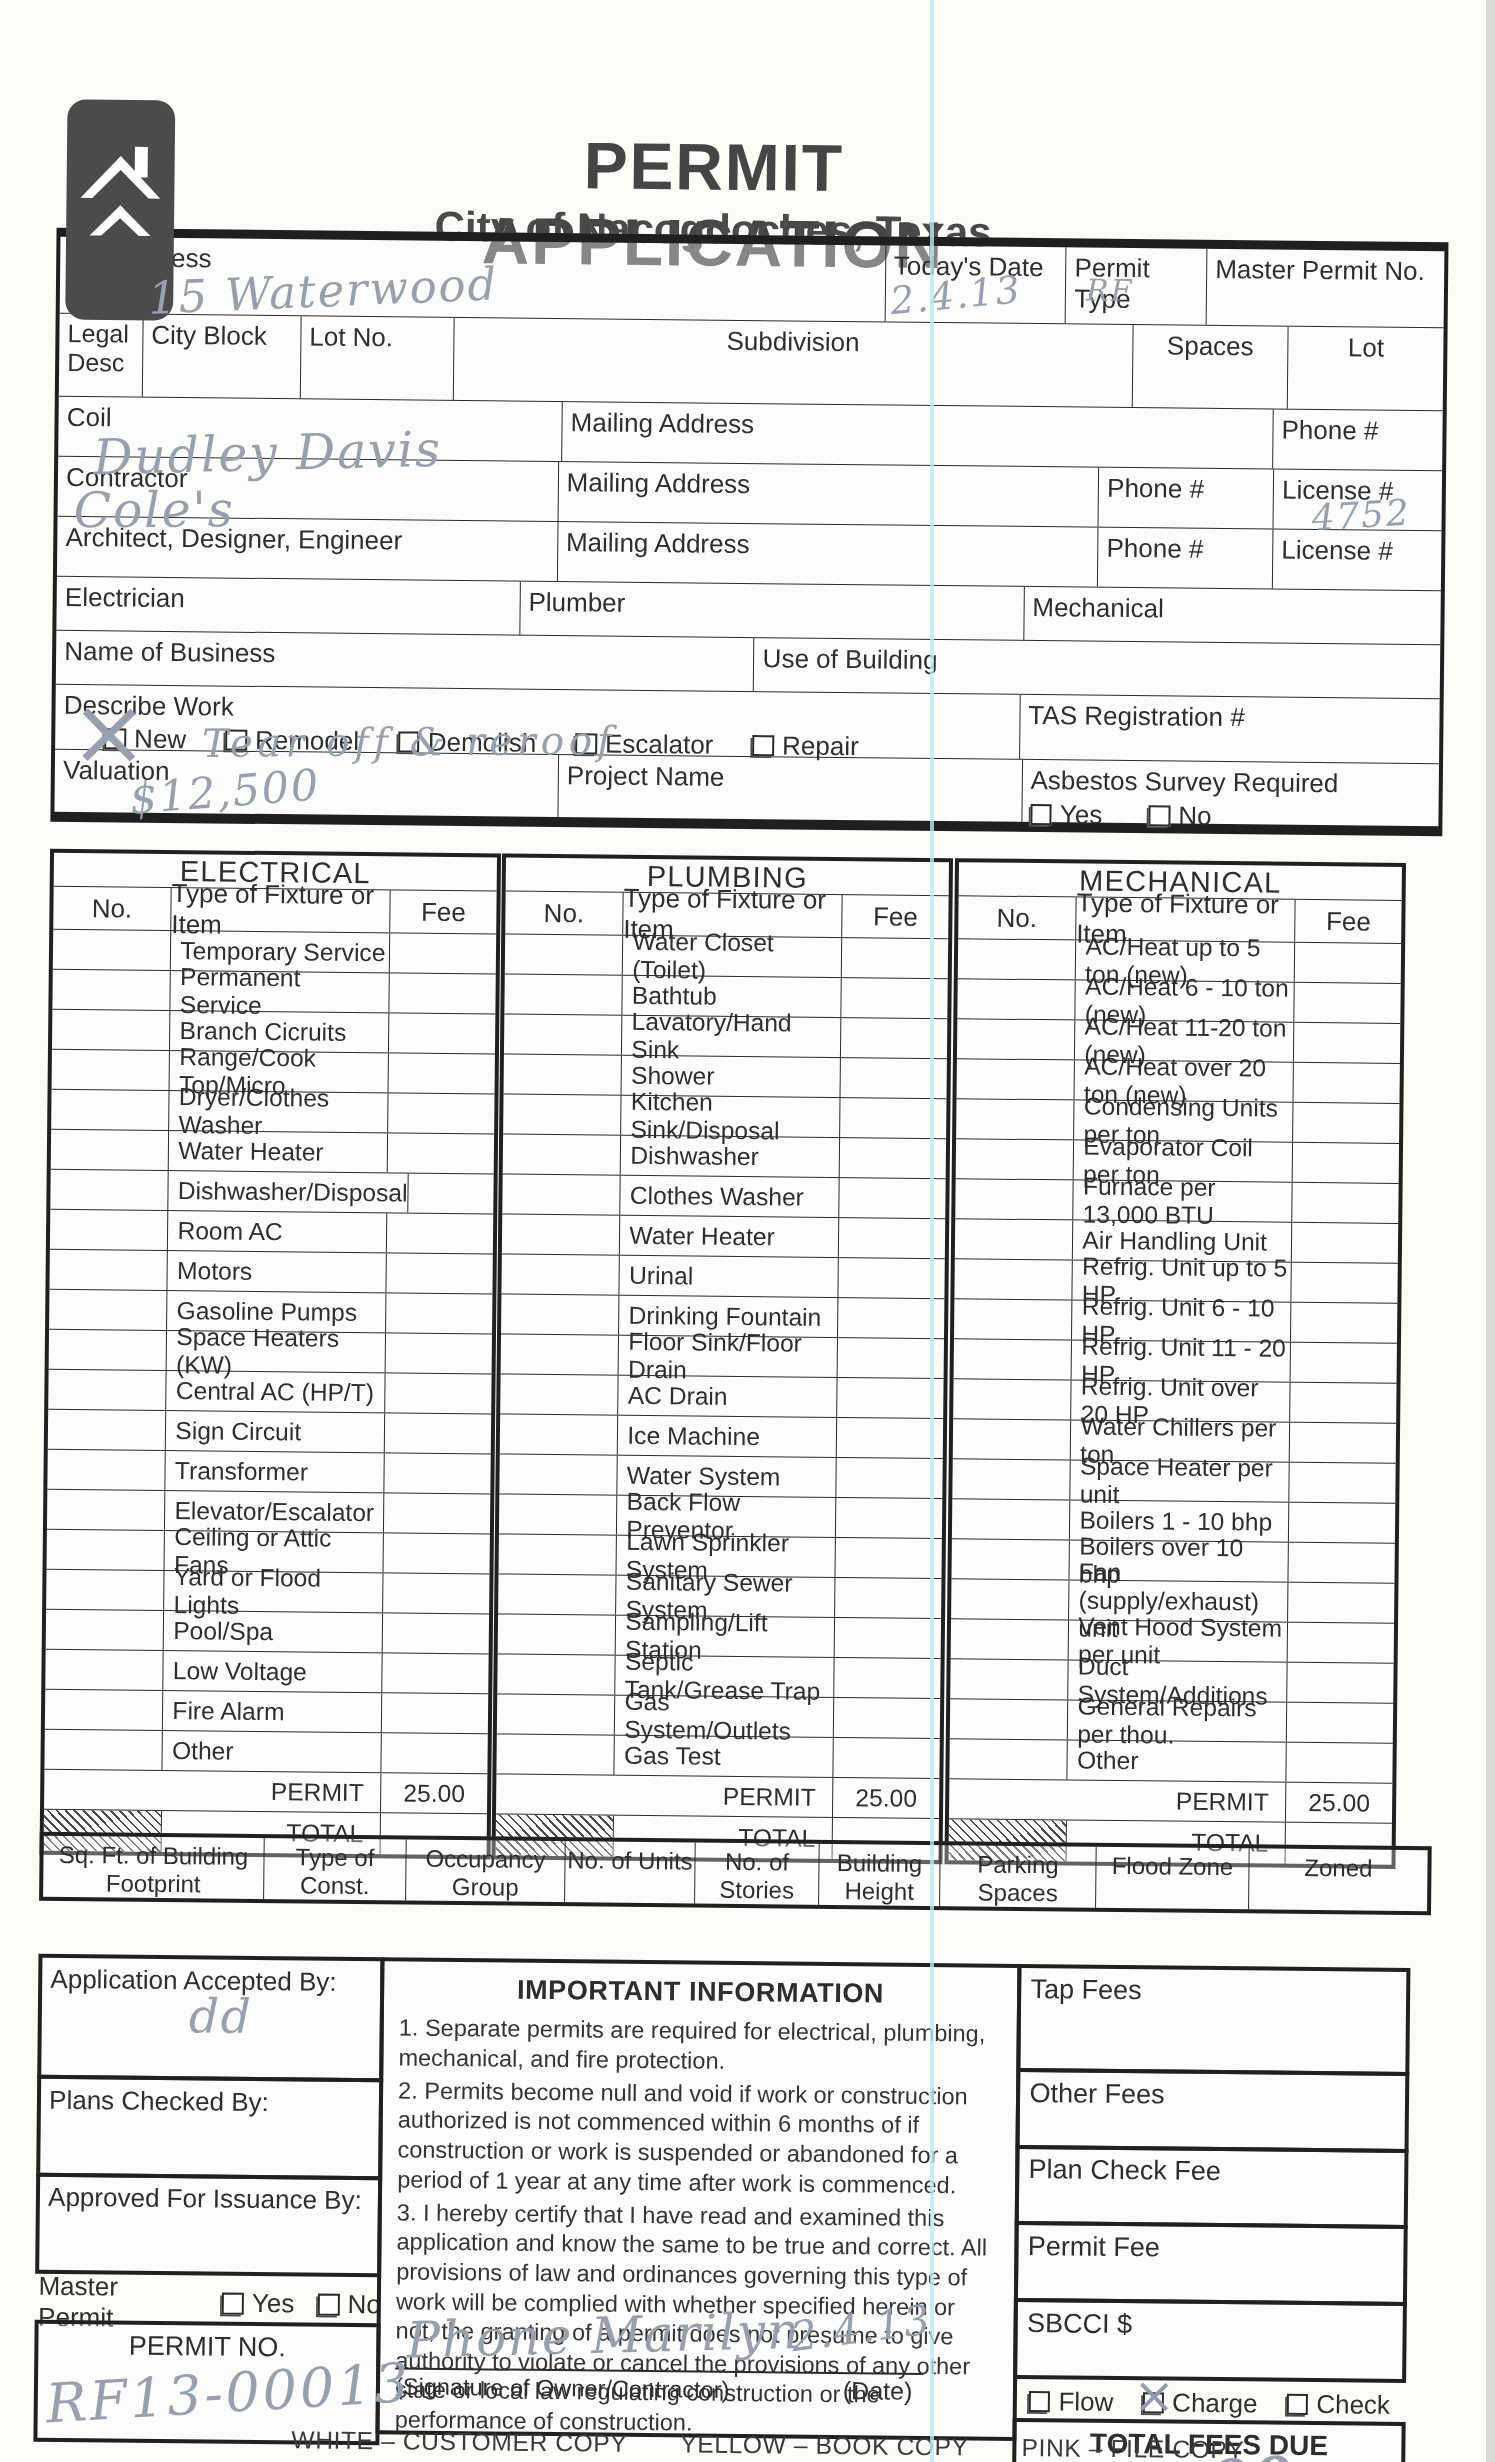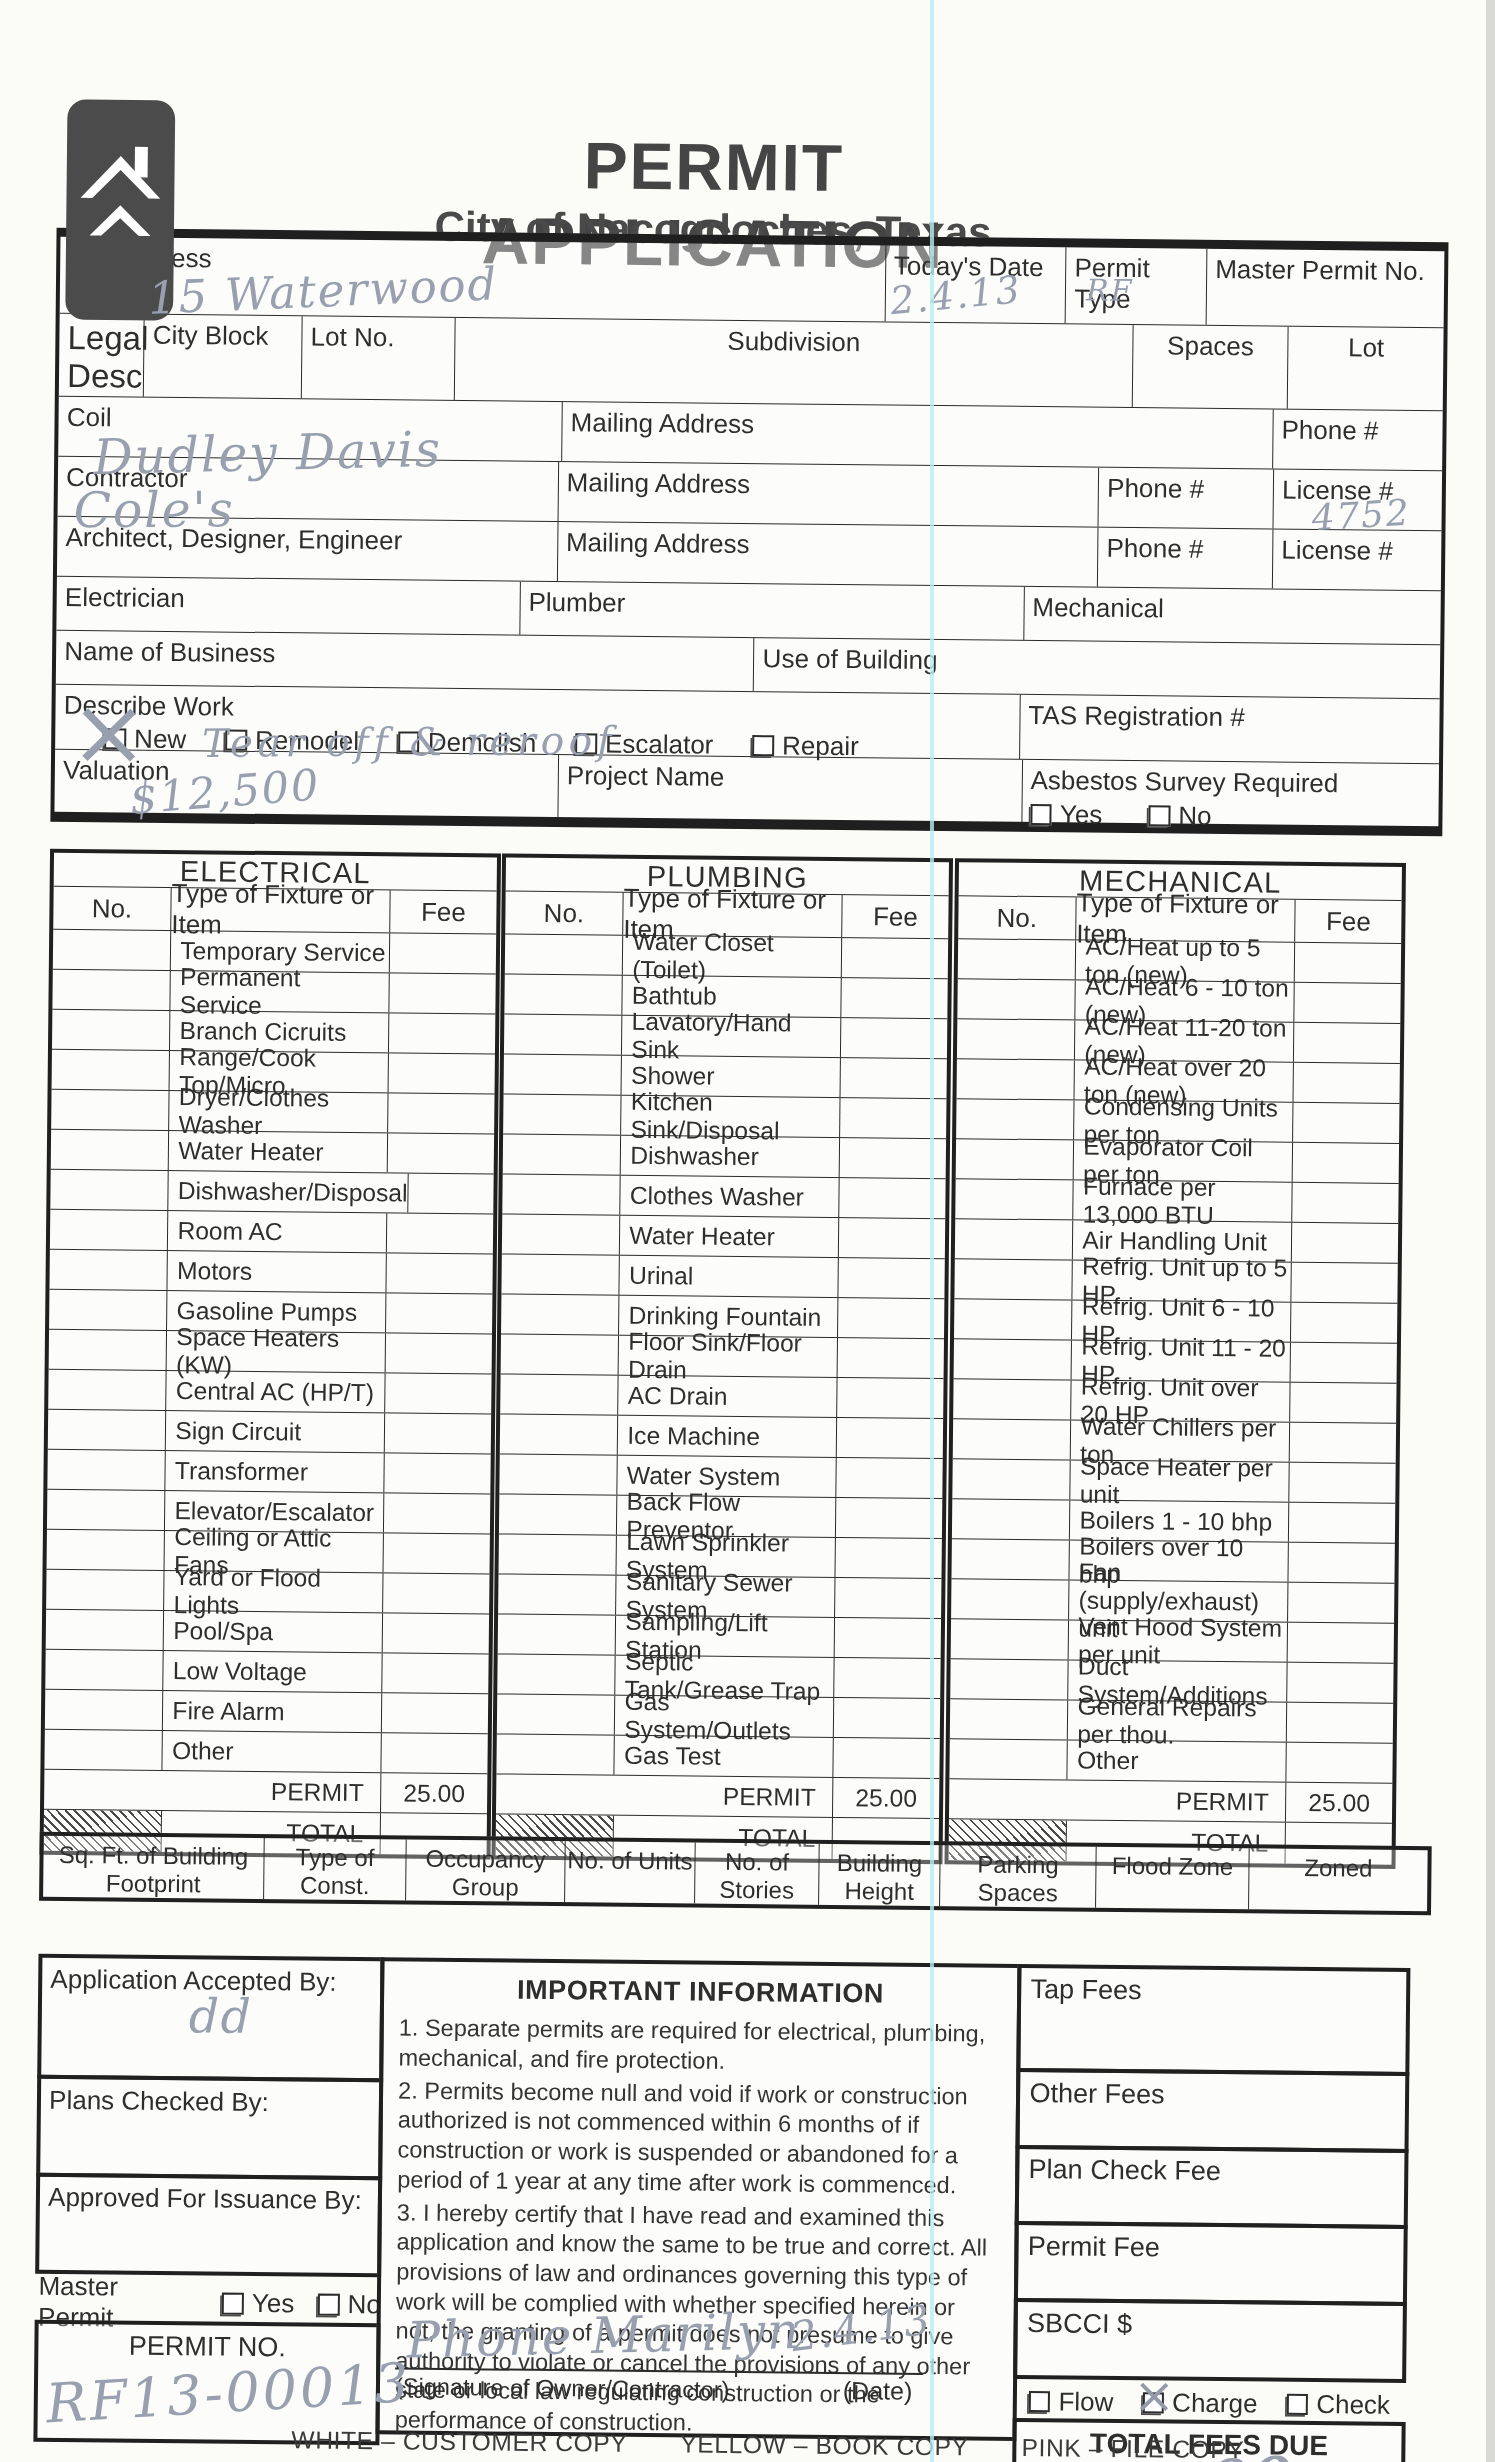--- a/index.html
+++ b/index.html
@@ -145,21 +145,21 @@
         <div class="fc" style="width:135px">
           <span class="lbl">Permit Type</span>
           <span class="hw hw-ptype">RF</span>
         </div>
         <div class="fc" style="width:235px">
           <span class="lbl">Master Permit No.</span>
         </div>
       </div>
 
       <div class="frow r2">
-        <div class="fc" style="width:76px;font-size:33px">
+        <div class="fc" style="width:76px;font-size:25px">
           <span class="lbl">Legal Desc</span>
         </div>
         <div class="fc" style="width:152px">
           <span class="lbl">City Block</span>
         </div>
         <div class="fc" style="width:147px">
           <span class="lbl">Lot No.</span>
         </div>
         <div class="fc cen" style="width:692px">
           <span class="lbl">Subdivision</span>

